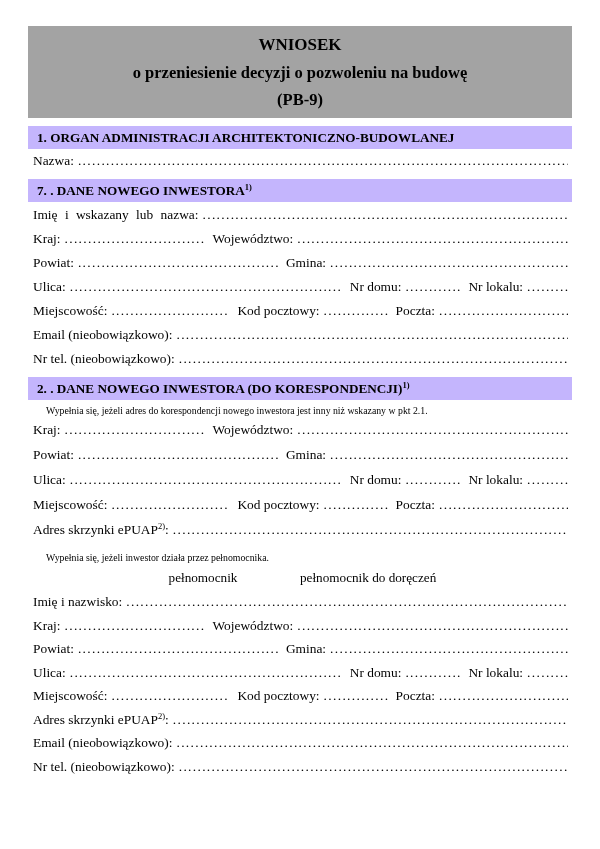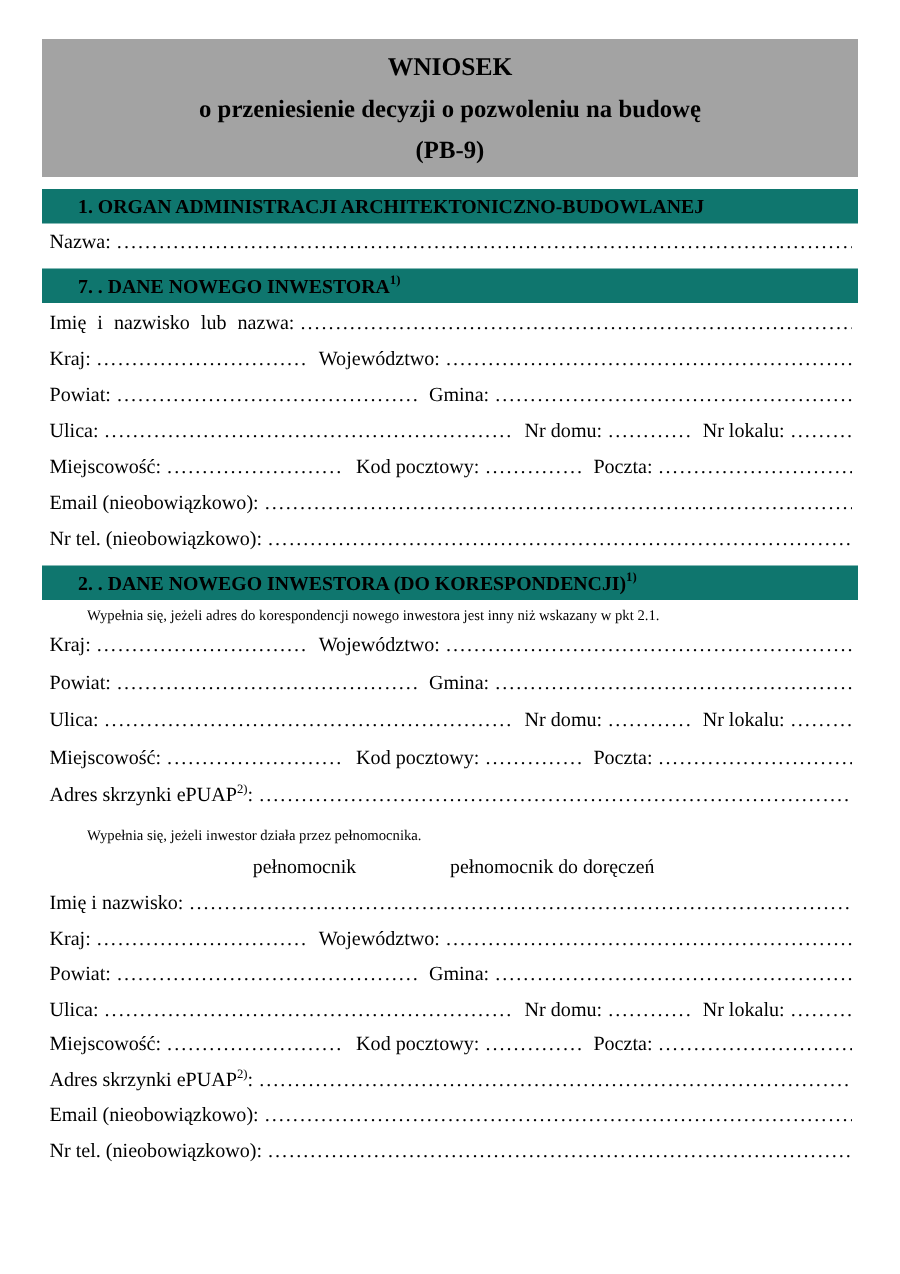--- a/index.html
+++ b/index.html
@@ -26,33 +26,33 @@
     margin:6px 40px 0 47px;
     font-size:12.3px;
     line-height:16.5px;
     text-align:left;
   }
   .legal b { font-weight:bold; }
   
   .bar {
     margin:0 28px;
     height:23px; line-height:23px;
-    background:#0f766e;
+    background:#c4b5fd;
     font-weight:bold;
     font-size:13.2px;
-    padding-left:24px;
+    padding-left:9px;
     box-sizing:border-box;
     width:544px;
   }
   .bar sup, .lbl sup { font-size:8.5px; vertical-align:super; line-height:0; }
   .mt8  { margin-top:8px; }
   .mt2  { margin-top:2px; }
   
   .note {
-    margin:4px 40px 0 58px;
+    margin:4px 40px 0 46px;
     font-size:9.8px;
     line-height:13px;
   }
   
   .row {
     display:flex;
     align-items:baseline;
     margin:0 30px 0 33px;
     font-size:13.4px;
   }
@@ -110,21 +110,21 @@
     <span class="lbl">Nazwa:</span>
     <span class="dots">................................................................................................................................................................................................................................................................................................................................................................................................................................</span>
   </div>
 
   <div class="bar mt2">
     <span>7. . DANE NOWEGO INWESTORA</span><sup>1)</sup>
   </div>
 
   <div class="rows-top">
     <div class="row h24">
-      <span class="lbl lbl-wide">Imię i nazwisko lub nazwa:</span>
+      <span class="lbl lbl-wide">Imię i wskazany lub nazwa:</span>
       <span class="dots">................................................................................................................................................................................................................................................................................................................................................................................................................................</span>
     </div>
     <div class="row h24">
       <span class="lbl">Kraj:</span>
       <span class="dots dfix w140">................................................................................................................................................................................................................................................................................................................................................................................................................................</span>
       <span class="lbl gap6">Województwo:</span>
       <span class="dots">................................................................................................................................................................................................................................................................................................................................................................................................................................</span>
     </div>
     <div class="row h24">
       <span class="lbl">Powiat:</span>

